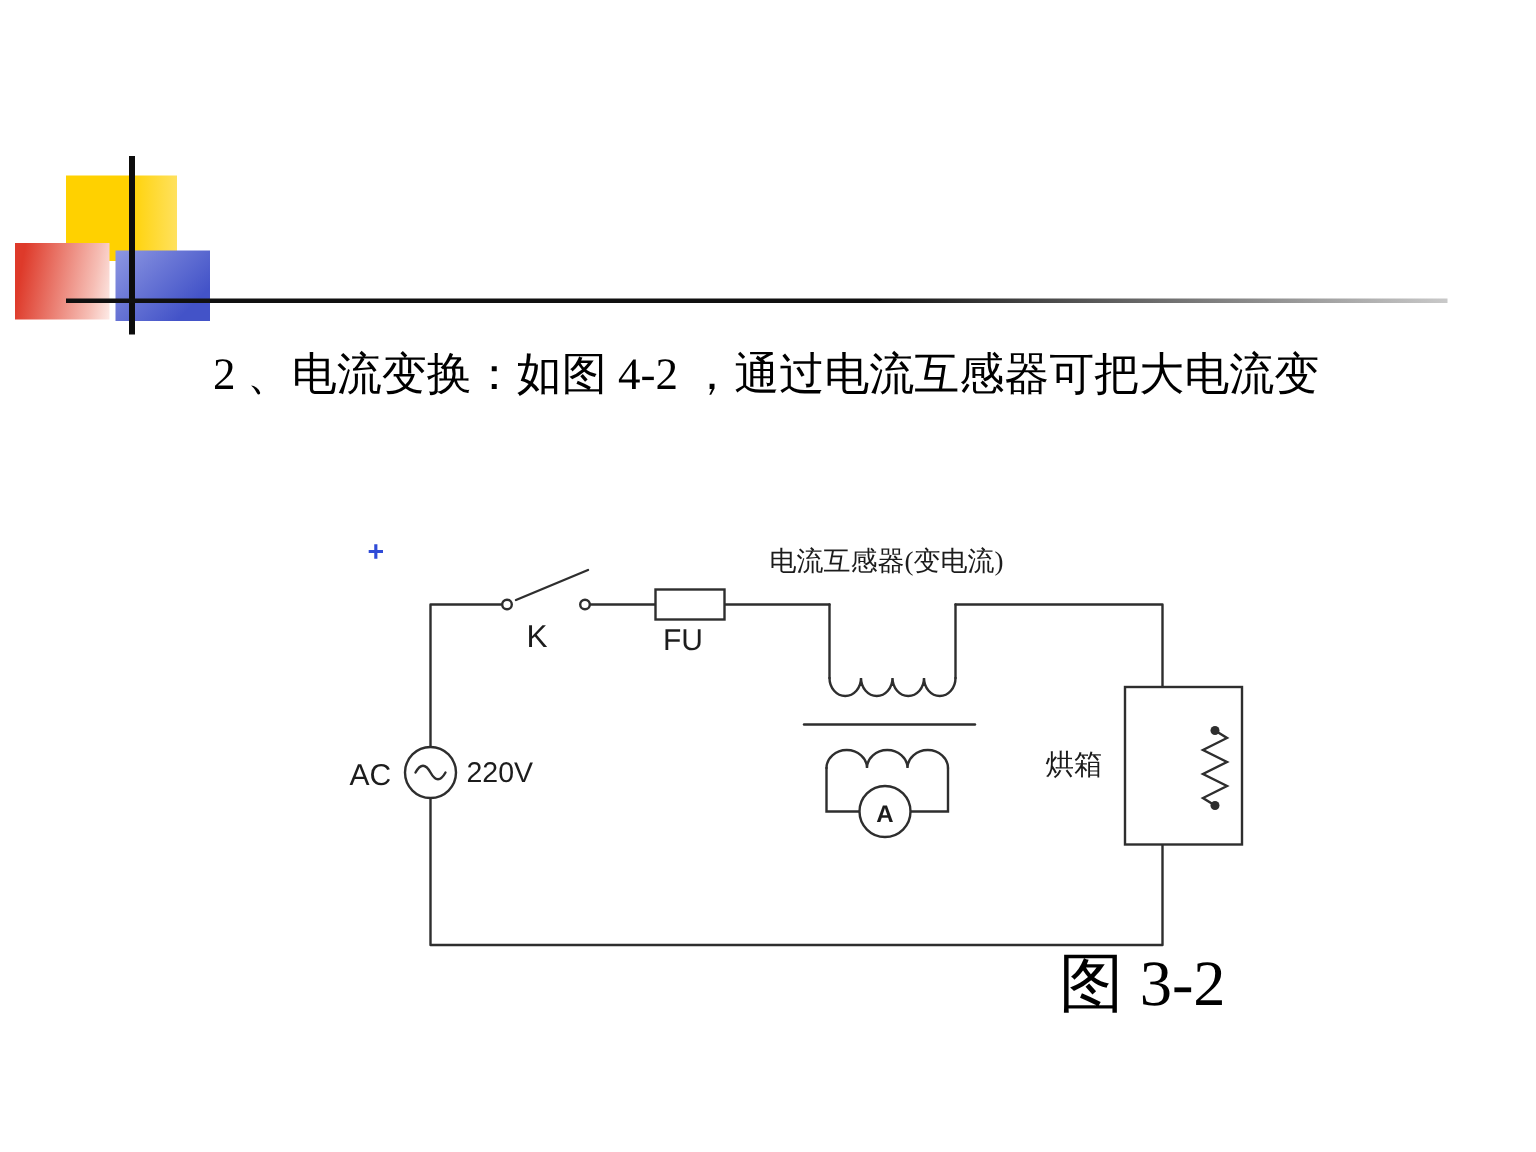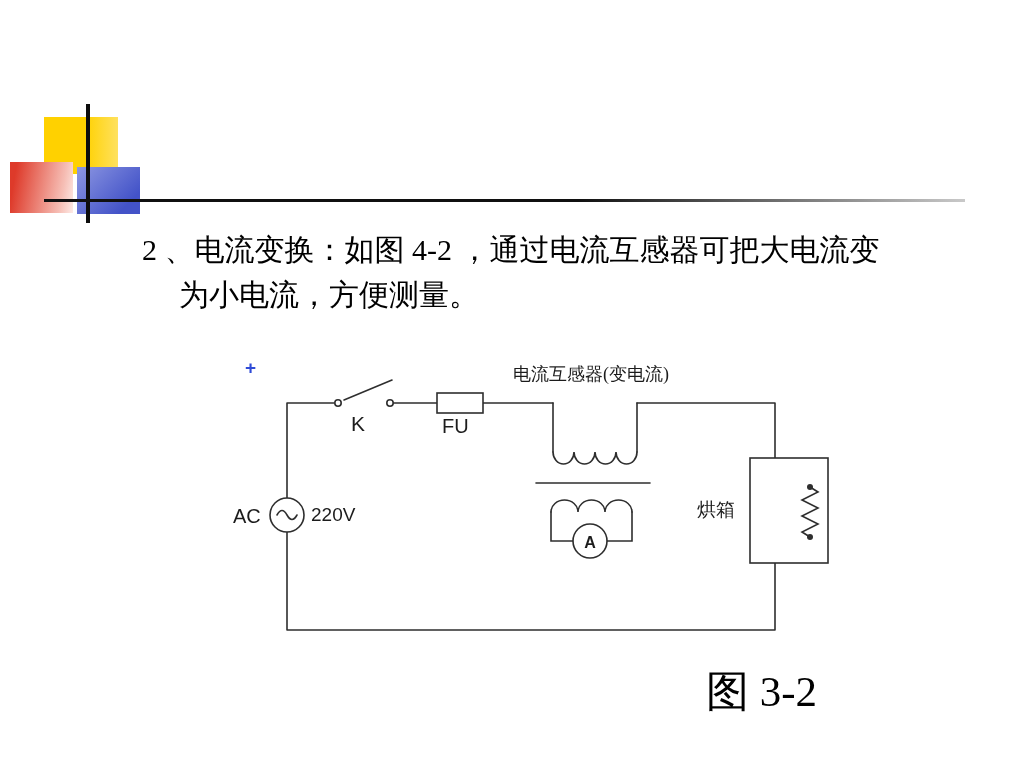--- a/index.html
+++ b/index.html
@@ -24,21 +24,21 @@
   .decor-hrule{left:44px;top:199px;width:921px;height:3px;
     background:linear-gradient(to right,var(--rule-dark) 0%,var(--rule-dark) 58%,var(--rule-fade) 100%);}
 
   
   .title{position:absolute;left:142px;top:227px;width:880px;
     font-size:30px;line-height:45px;color:var(--text);}
   .title .line1{display:block;}
   .title .line2{display:block;padding-left:37px;}
 
   
-  .caption{position:absolute;left:706px;top:663px;font-size:43px;color:var(--text);}
+  .caption{position:absolute;left:706px;top:627px;font-size:43px;color:var(--text);}
 
   
   svg.circuit{position:absolute;left:0;top:0;}
   .wire{stroke:var(--line);stroke-width:1.6;fill:none;stroke-linecap:round;}
   .comp{stroke:var(--line);stroke-width:1.6;fill:#ffffff;}
   .dot{fill:var(--line);}
   .lat{font-family:"Liberation Sans",sans-serif;fill:#1c1c1c;}
   .cjk{font-family:"Liberation Serif",serif;fill:#1c1c1c;}
   .marker{fill:var(--marker-blue);font-family:"Liberation Sans",sans-serif;}
 </style>
@@ -48,21 +48,20 @@
 <div class="stage">
 
   <div class="decor decor-yellow"></div>
   <div class="decor decor-red"></div>
   <div class="decor decor-blue"></div>
   <div class="decor decor-vline"></div>
   <div class="decor decor-hrule"></div>
 
   <div class="title">
     <span class="line1">2 、电流变换：如图 4-2 ，通过电流互感器可把大电流变</span>
-    <span class="line2">为小电流，方便测量。</span>
   </div>
 
   <svg class="circuit" width="1024" height="768" viewBox="0 0 1024 768">
 
     <g>
       <path class="wire" d="M287,403 H334 M393,403 H437 M483,403 H553 M637,403 H775
            M775,403 V458 M775,563 V630 M287,630 H775
            M287,403 V498 M287,532 V630"></path>
     </g>
 

